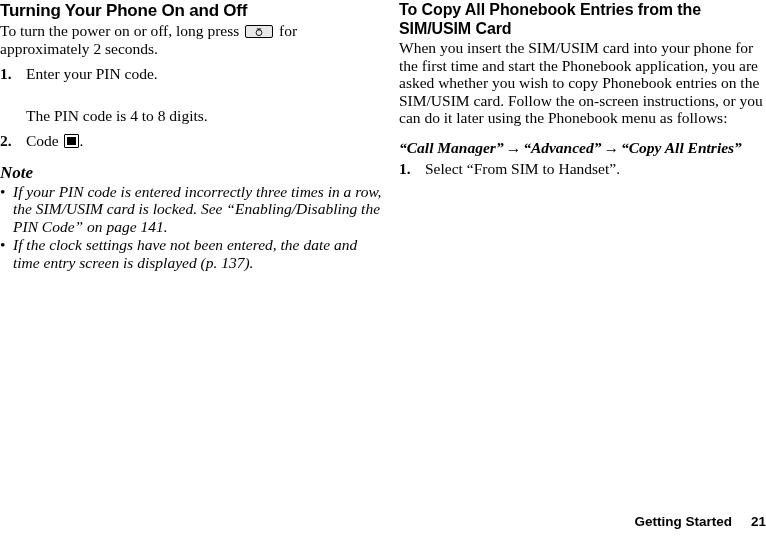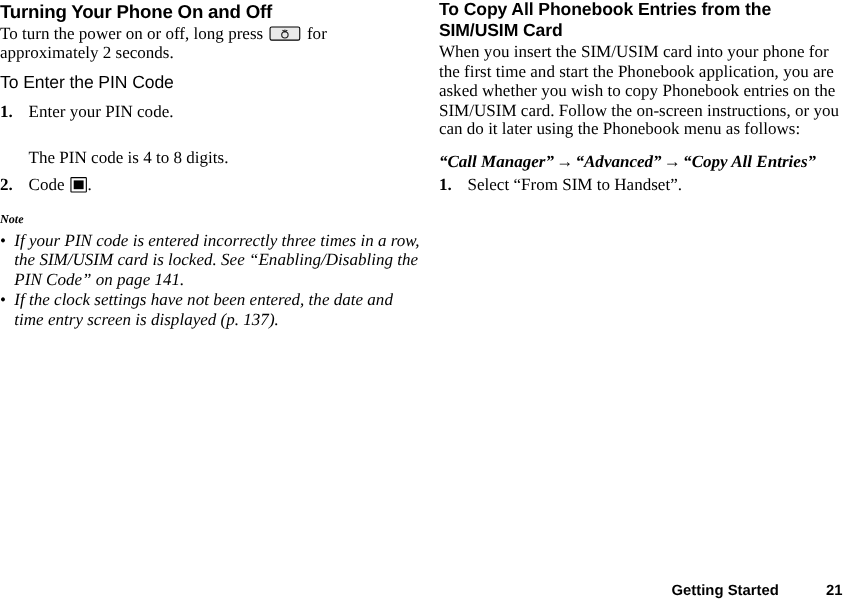--- a/index.html
+++ b/index.html
@@ -88,21 +88,21 @@
     margin-top: 24px;
     margin-left: 26px;
     font-size: 15.5px;
     line-height: 17.6px;
   }
 
   
   .note-head {
     font-weight: bold;
     font-style: italic;
-    font-size: 11px;
+    font-size: 17px;
     line-height: 17.6px;
     margin-top: 14px;
   }
   .note-list {
     margin: 1px 0 0 0;
     padding: 0;
     list-style: none;
   }
   .note-item {
     display: flex;
@@ -168,28 +168,27 @@
     top: 2px;
     right: 2px;
     bottom: 2px;
     background: #000000;
   }
 
   
   .footer {
     position: absolute;
     right: 0;
-    bottom: 8px;
+    bottom: 23px;
     display: flex;
     align-items: center;
     font-family: "Liberation Sans", "DejaVu Sans", sans-serif;
     font-weight: bold;
     font-size: 13.5px;
     line-height: 15px;
-    gap: 24px;
   }
   .footer-sec { margin-right: 14px; }
   .footer-page { min-width: 20px; text-align: right; }
 </style>
 </head>
 <body>
 
 <div class="page">
 
   <div class="col col-left">
@@ -197,21 +196,20 @@
     <h1 class="doc-title">Turning Your Phone On and Off</h1>
 
     <p class="body"><span>To turn the power on or off, long press </span><span class="key-icon key-power"><svg width="11" height="9" viewBox="0 0 11 9" aria-hidden="true">
             <g fill="none" stroke="#1a1a1a" stroke-width="1">
               <circle cx="5.5" cy="5.2" r="2.9"></circle>
               <path d="M5.5 2.1 L5.5 0.4"></path>
               <path d="M3.3 1.0 L5.5 2.4 L7.7 1.0"></path>
             </g>
           </svg></span><span> for approximately 2 seconds.</span></p>
 
-    <h2 class="sec-title">To Enter the PIN Code</h2>
 
 
     <div class="step">
       <span class="step-num">1.</span>
       <span class="step-text">Enter your PIN code.</span>
     </div>
 
     <div class="step-sub">The PIN code is 4 to 8 digits.</div>
 
     <div class="step">

